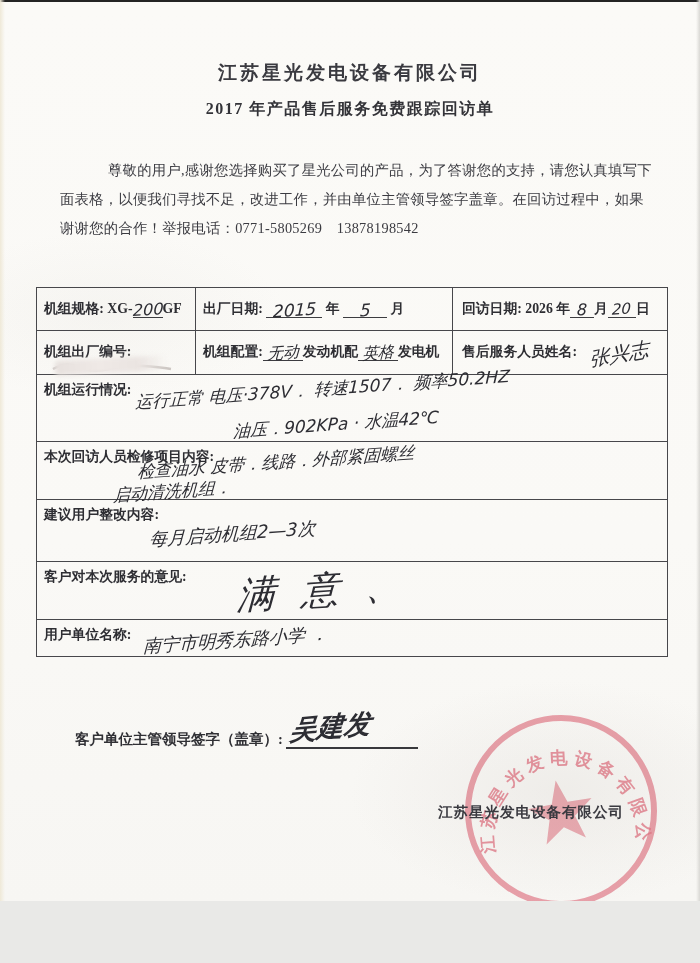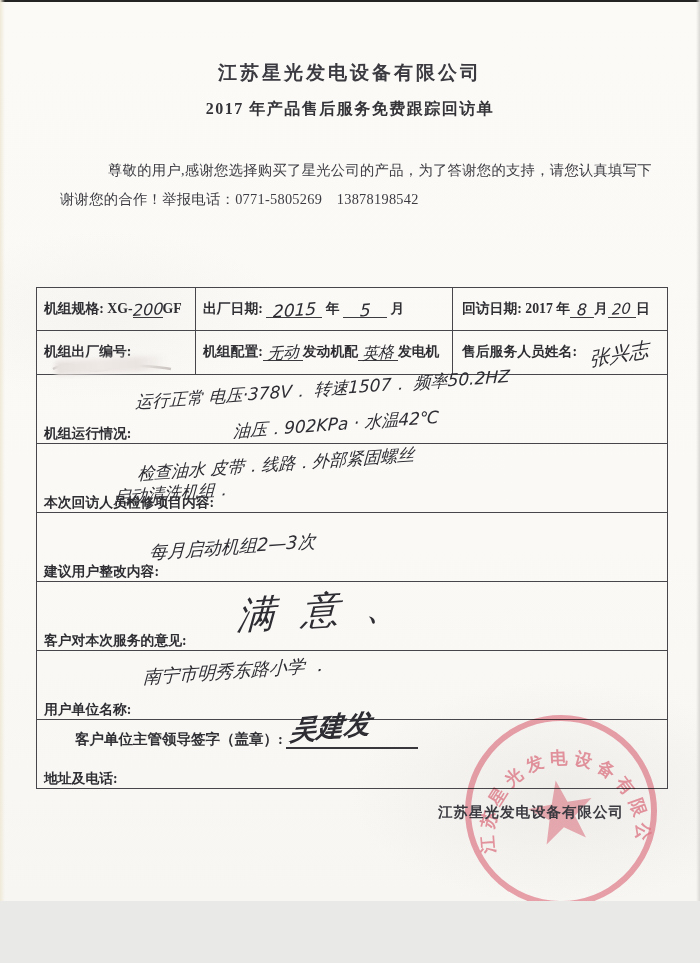--- a/index.html
+++ b/index.html
@@ -33,21 +33,21 @@
   table.form{
     position:absolute;left:36px;top:287px;width:631px;
     border-collapse:collapse;table-layout:fixed;
   }
   table.form td{
     border:1.6px solid #47474b;padding:0;position:relative;vertical-align:top;
     font-size:13.8px;overflow:visible;
   }
   .lbl{font-weight:bold;color:#2e2e33;white-space:nowrap;}
   .cellpad{padding:12px 0 0 7px;white-space:nowrap;}
-  .cellpad-top{padding:6px 0 0 7px;white-space:nowrap;margin-top:44px;}
+  .cellpad-top{padding:6px 0 0 7px;white-space:nowrap;}
   .bl{display:inline-block;border-bottom:1.6px solid #3c3c40;text-align:center;vertical-align:bottom;height:17px;}
 
   .hw{
     font-family:"DejaVu Sans", sans-serif;font-style:italic;
     color:#2d2d33;display:inline-block;transform:rotate(-4deg) skewX(-6deg);
     white-space:nowrap;
   }
   .hw-abs{position:absolute;z-index:5;}
 
   .smudge{
@@ -74,20 +74,21 @@
   <div class="edge-left"></div>
   <div class="edge-right"></div>
   <div class="edge-bottom"></div>
   <div class="below-bottom"></div>
 
   <div class="company-title">江苏星光发电设备有限公司</div>
   <div class="form-title">2017 年产品售后服务免费跟踪回访单</div>
 
   <div class="intro">
     <div>尊敬的用户,感谢您选择购买了星光公司的产品，为了答谢您的支持，请您认真填写下</div>
+    <div>面表格，以便我们寻找不足，改进工作，并由单位主管领导签字盖章。在回访过程中，如果</div>
     <div>谢谢您的合作！举报电话：0771-5805269　13878198542</div>
   </div>
 
   <table class="form">
     <colgroup>
         <col style="width:159px">
         <col style="width:257px">
         <col style="width:215px">
       </colgroup>
     <tbody>
@@ -101,21 +102,21 @@
         <div class="cellpad">
           <span class="lbl">出厂日期:</span>
           <span class="bl" style="width:56px"><span class="hw" style="font-size:17px">2015</span></span>
           <span class="lbl">年</span>
           <span class="bl" style="width:44px"><span class="hw" style="font-size:17px">5</span></span>
           <span class="lbl">月</span>
         </div>
       </td>
       <td>
         <div class="cellpad" style="padding-left:9px">
-          <span class="lbl">回访日期: 2017 年</span><span class="bl" style="width:24px"><span class="hw" style="font-size:16px">8</span></span><span class="lbl">月</span><span class="bl" style="width:28px"><span class="hw" style="font-size:15px">20</span></span><span class="lbl">日</span>
+          <span class="lbl">回访日期: 2026 年</span><span class="bl" style="width:24px"><span class="hw" style="font-size:16px">8</span></span><span class="lbl">月</span><span class="bl" style="width:28px"><span class="hw" style="font-size:15px">20</span></span><span class="lbl">日</span>
         </div>
       </td>
     </tr>
     <tr style="height:44px">
       <td>
         <div class="cellpad">
           <span class="lbl">机组出厂编号:</span>
         </div>
         <svg class="smudge-stroke" width="130" height="24">
           <path d="M6,14 q14,-8 26,-2 t30,2 t34,-3 t28,3" fill="none" stroke="#b6aeaa" stroke-width="2.4"></path>
@@ -159,25 +160,20 @@
         <div class="cellpad-top"><span class="lbl">客户对本次服务的意见:</span></div>
         <span class="hw hw-abs opinion-hw" style="left:200px;top:2px">满意、</span>
       </td>
     </tr>
     <tr style="height:37px">
       <td colspan="3">
         <div class="cellpad-top"><span class="lbl">用户单位名称:</span></div>
         <span class="hw hw-abs" style="left:106px;top:8px;font-size:18px">南宁市明秀东路小学 ．</span>
       </td>
     </tr>
-    <tr style="height:34px">
-      <td colspan="3">
-        <div class="cellpad-top"><span class="lbl">地址及电话:</span></div>
-      </td>
-    </tr>
   </tbody>
     </table>
 
   <div class="sig-row">
     <span>客户单位主管领导签字（盖章）:</span>
     <span class="sigline"><span class="hw hw-abs" style="left:4px;top:-22px;font-size:27px;transform:rotate(-5deg) skewX(-10deg)">吴建发</span></span>
   </div>
 
   <svg class="stamp" viewBox="0 0 202 202">
     <defs>

